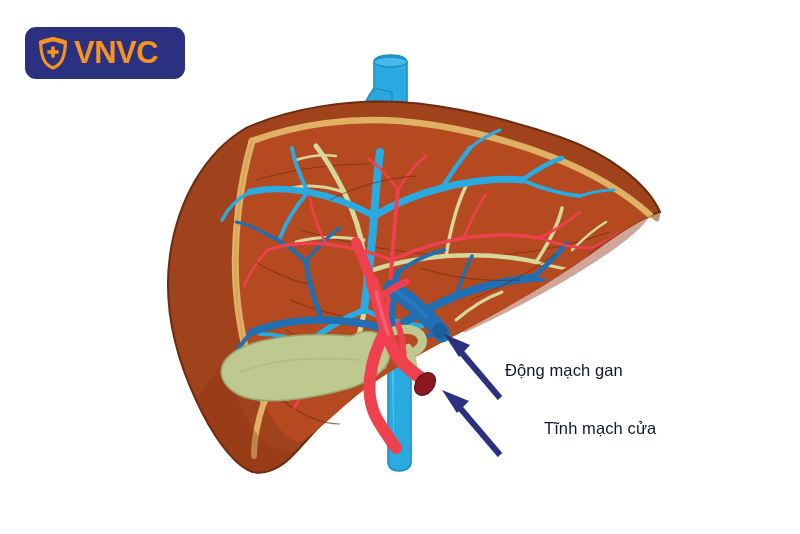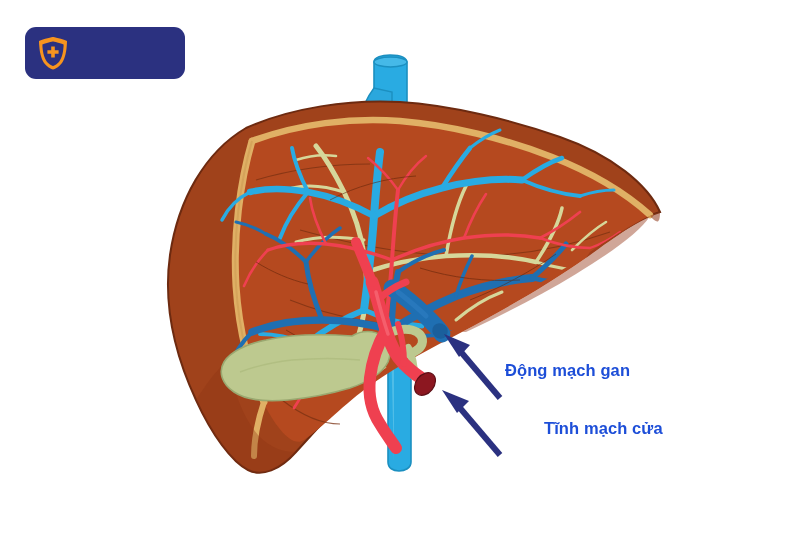--- a/index.html
+++ b/index.html
@@ -51,23 +51,23 @@
     font-weight: bold;
     letter-spacing: -0.5px;
     font-family: "Liberation Sans", sans-serif;
     line-height: 1;
     margin-top: -2px;
   }
 
   
   .anno-label {
     position: absolute;
-    color: #1d4ed8;
+    color: #0f172a;
     font-size: 16.5px;
-    font-weight: bold;
+    font-weight: normal;
     font-family: "Liberation Sans", sans-serif;
     white-space: nowrap;
     letter-spacing: 0.1px;
   }
   #label-hepatic-artery { left: 505px; top: 361px; }
   #label-portal-vein    { left: 505px; top: 419px; margin-left: 39px; }
 
   .watermark {
     position: absolute;
     left: 638px;
@@ -285,20 +285,21 @@
   <div class="logo-box">
     <svg class="logo-shield" viewBox="0 0 30 34" xmlns="http://www.w3.org/2000/svg">
       <path d="M15,1 C15,1 25,3 29,5 C29,5 29,20 24,27 C20,32.5 15,33.5 15,33.5
                C15,33.5 10,32.5 6,27 C1,20 1,5 1,5 C5,3 15,1 15,1 Z" fill="#f7941e"></path>
       <path d="M15,5.5 C15,5.5 23,7 25.6,8.6 C25.6,8.6 25.6,19.5 21.6,25
                C18.5,29.2 15,30 15,30 C15,30 11.5,29.2 8.4,25
                C4.4,19.5 4.4,8.6 4.4,8.6 C7,7 15,5.5 15,5.5 Z" fill="#2b3180"></path>
       <path d="M13.2,10.4 L16.8,10.4 L16.8,14.2 L20.6,14.2 L20.6,17.8 L16.8,17.8
                L16.8,21.6 L13.2,21.6 L13.2,17.8 L9.4,17.8 L9.4,14.2 L13.2,14.2 Z" fill="#f7941e"></path>
     </svg>
+    <span class="logo-text">VNVC</span>
   </div>
 
   <div class="anno-label" id="label-hepatic-artery">Động mạch gan</div>
 
   <div class="anno-label" id="label-portal-vein">Tĩnh mạch cửa</div>
 
   <div class="watermark"></div>
 
 </div>
 

